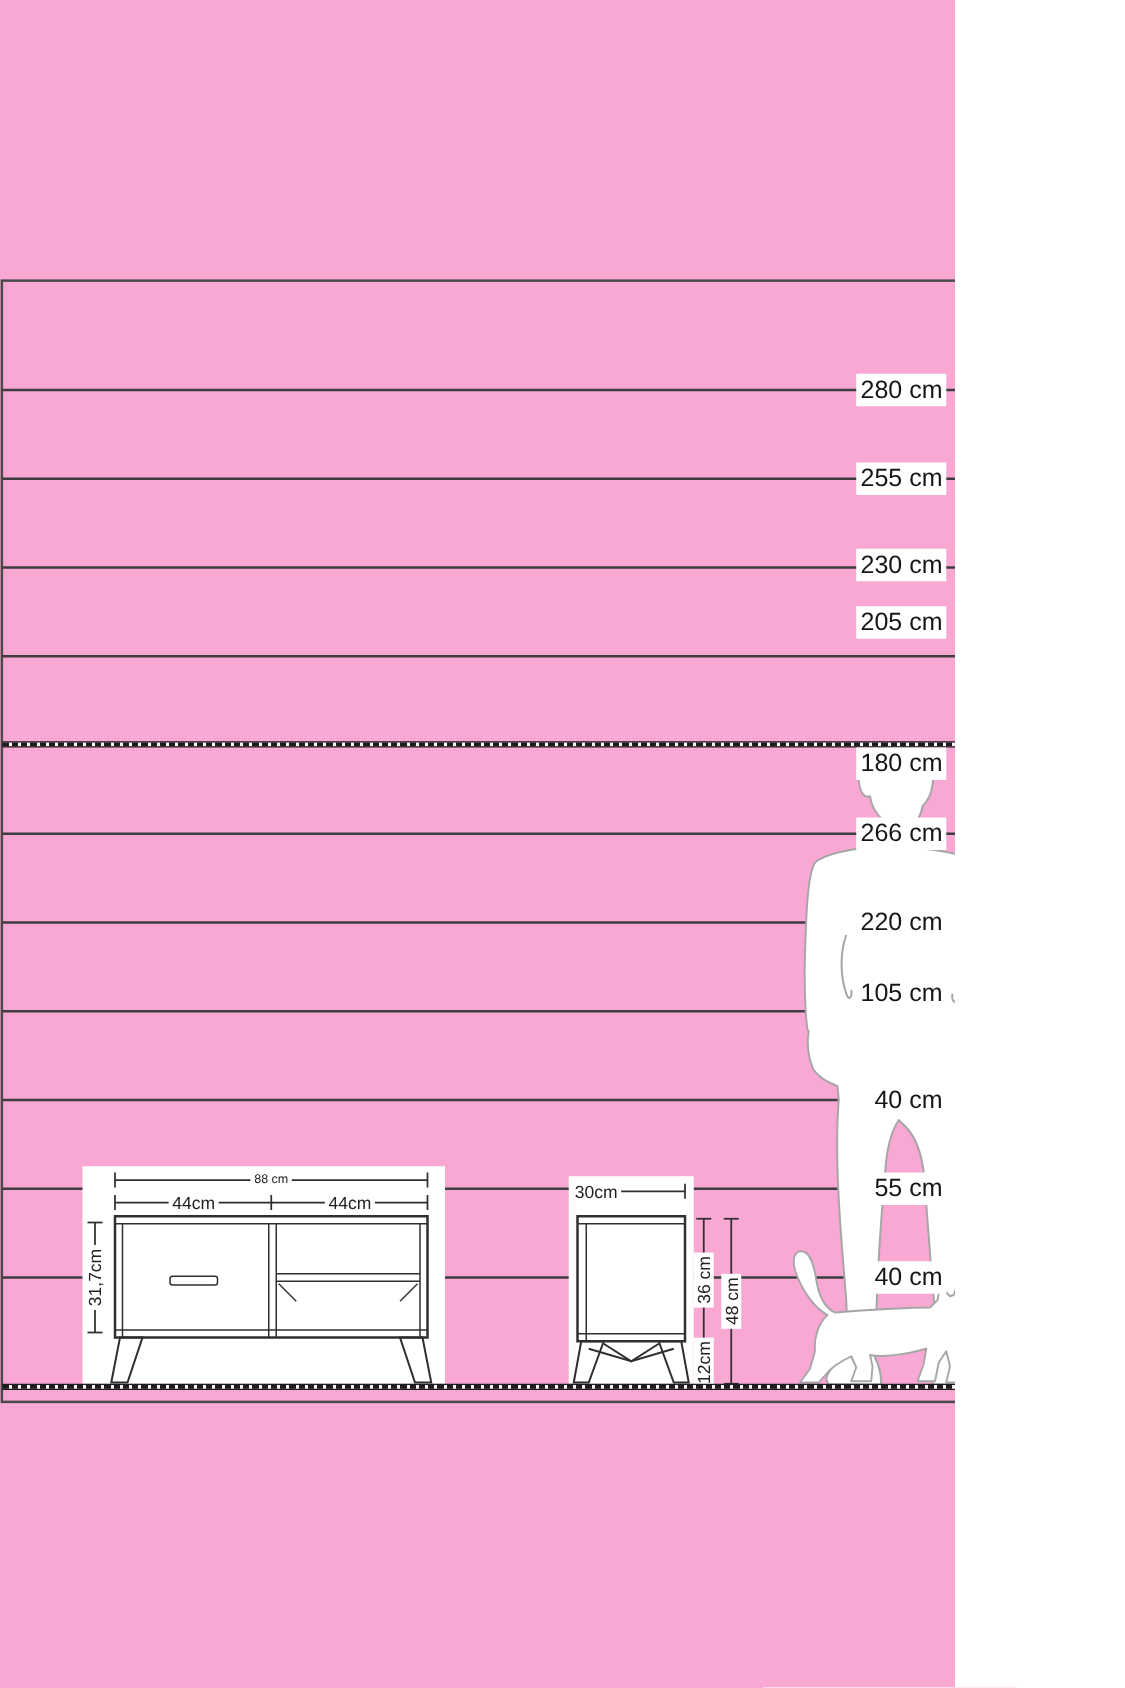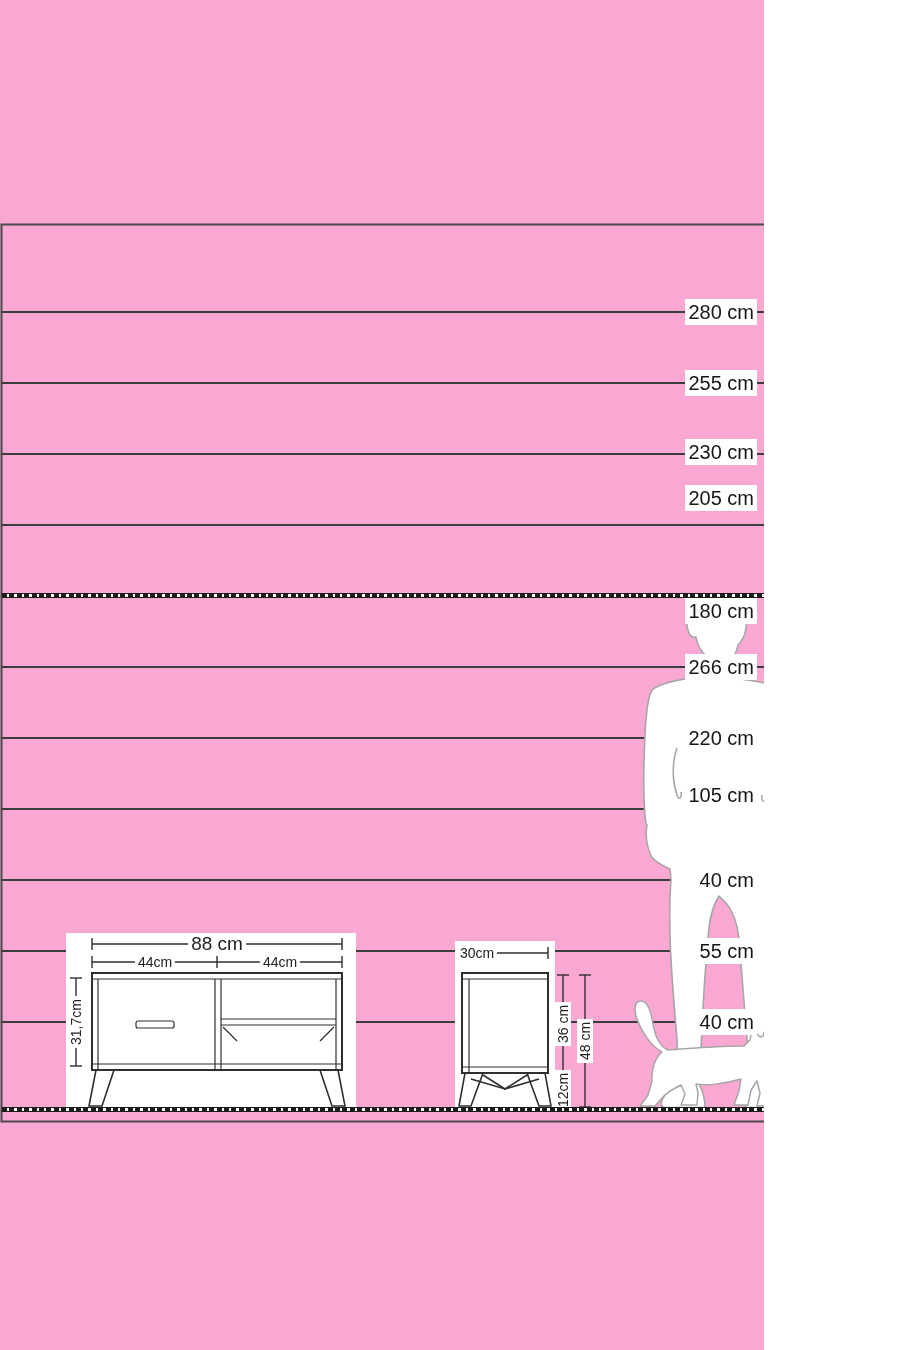--- a/index.html
+++ b/index.html
@@ -209,21 +209,21 @@
   <div class="rlabel" style="top:439px">230 cm</div>
   <div class="rlabel" style="top:485px">205 cm</div>
   <div class="rlabel" style="top:598px">180 cm</div>
   <div class="rlabel" style="top:654px">266 cm</div>
   <div class="rlabel" style="top:725px">220 cm</div>
   <div class="rlabel" style="top:782px">105 cm</div>
   <div class="rlabel" style="top:867px">40 cm</div>
   <div class="rlabel" style="top:938px">55 cm</div>
   <div class="rlabel" style="top:1009px">40 cm</div>
 
-  <div class="dlabel" style="left:217px; top:944px; font-size:19px">88 cm</div>
+  <div class="dlabel" style="left:217px; top:944px; font-size:10px">88 cm</div>
   <div class="dlabel" style="left:155px; top:962px">44cm</div>
   <div class="dlabel" style="left:280px; top:962px">44cm</div>
   <div class="dlabel rot" style="left:76px; top:1022px">31,7cm</div>
 
   <div class="dlabel" style="left:477px; top:953px">30cm</div>
   <div class="dlabel rot" style="left:563px; top:1024px">36 cm</div>
   <div class="dlabel rot" style="left:563px; top:1090px">12cm</div>
   <div class="dlabel rot" style="left:585px; top:1041px">48 cm</div>
 
 </div>

